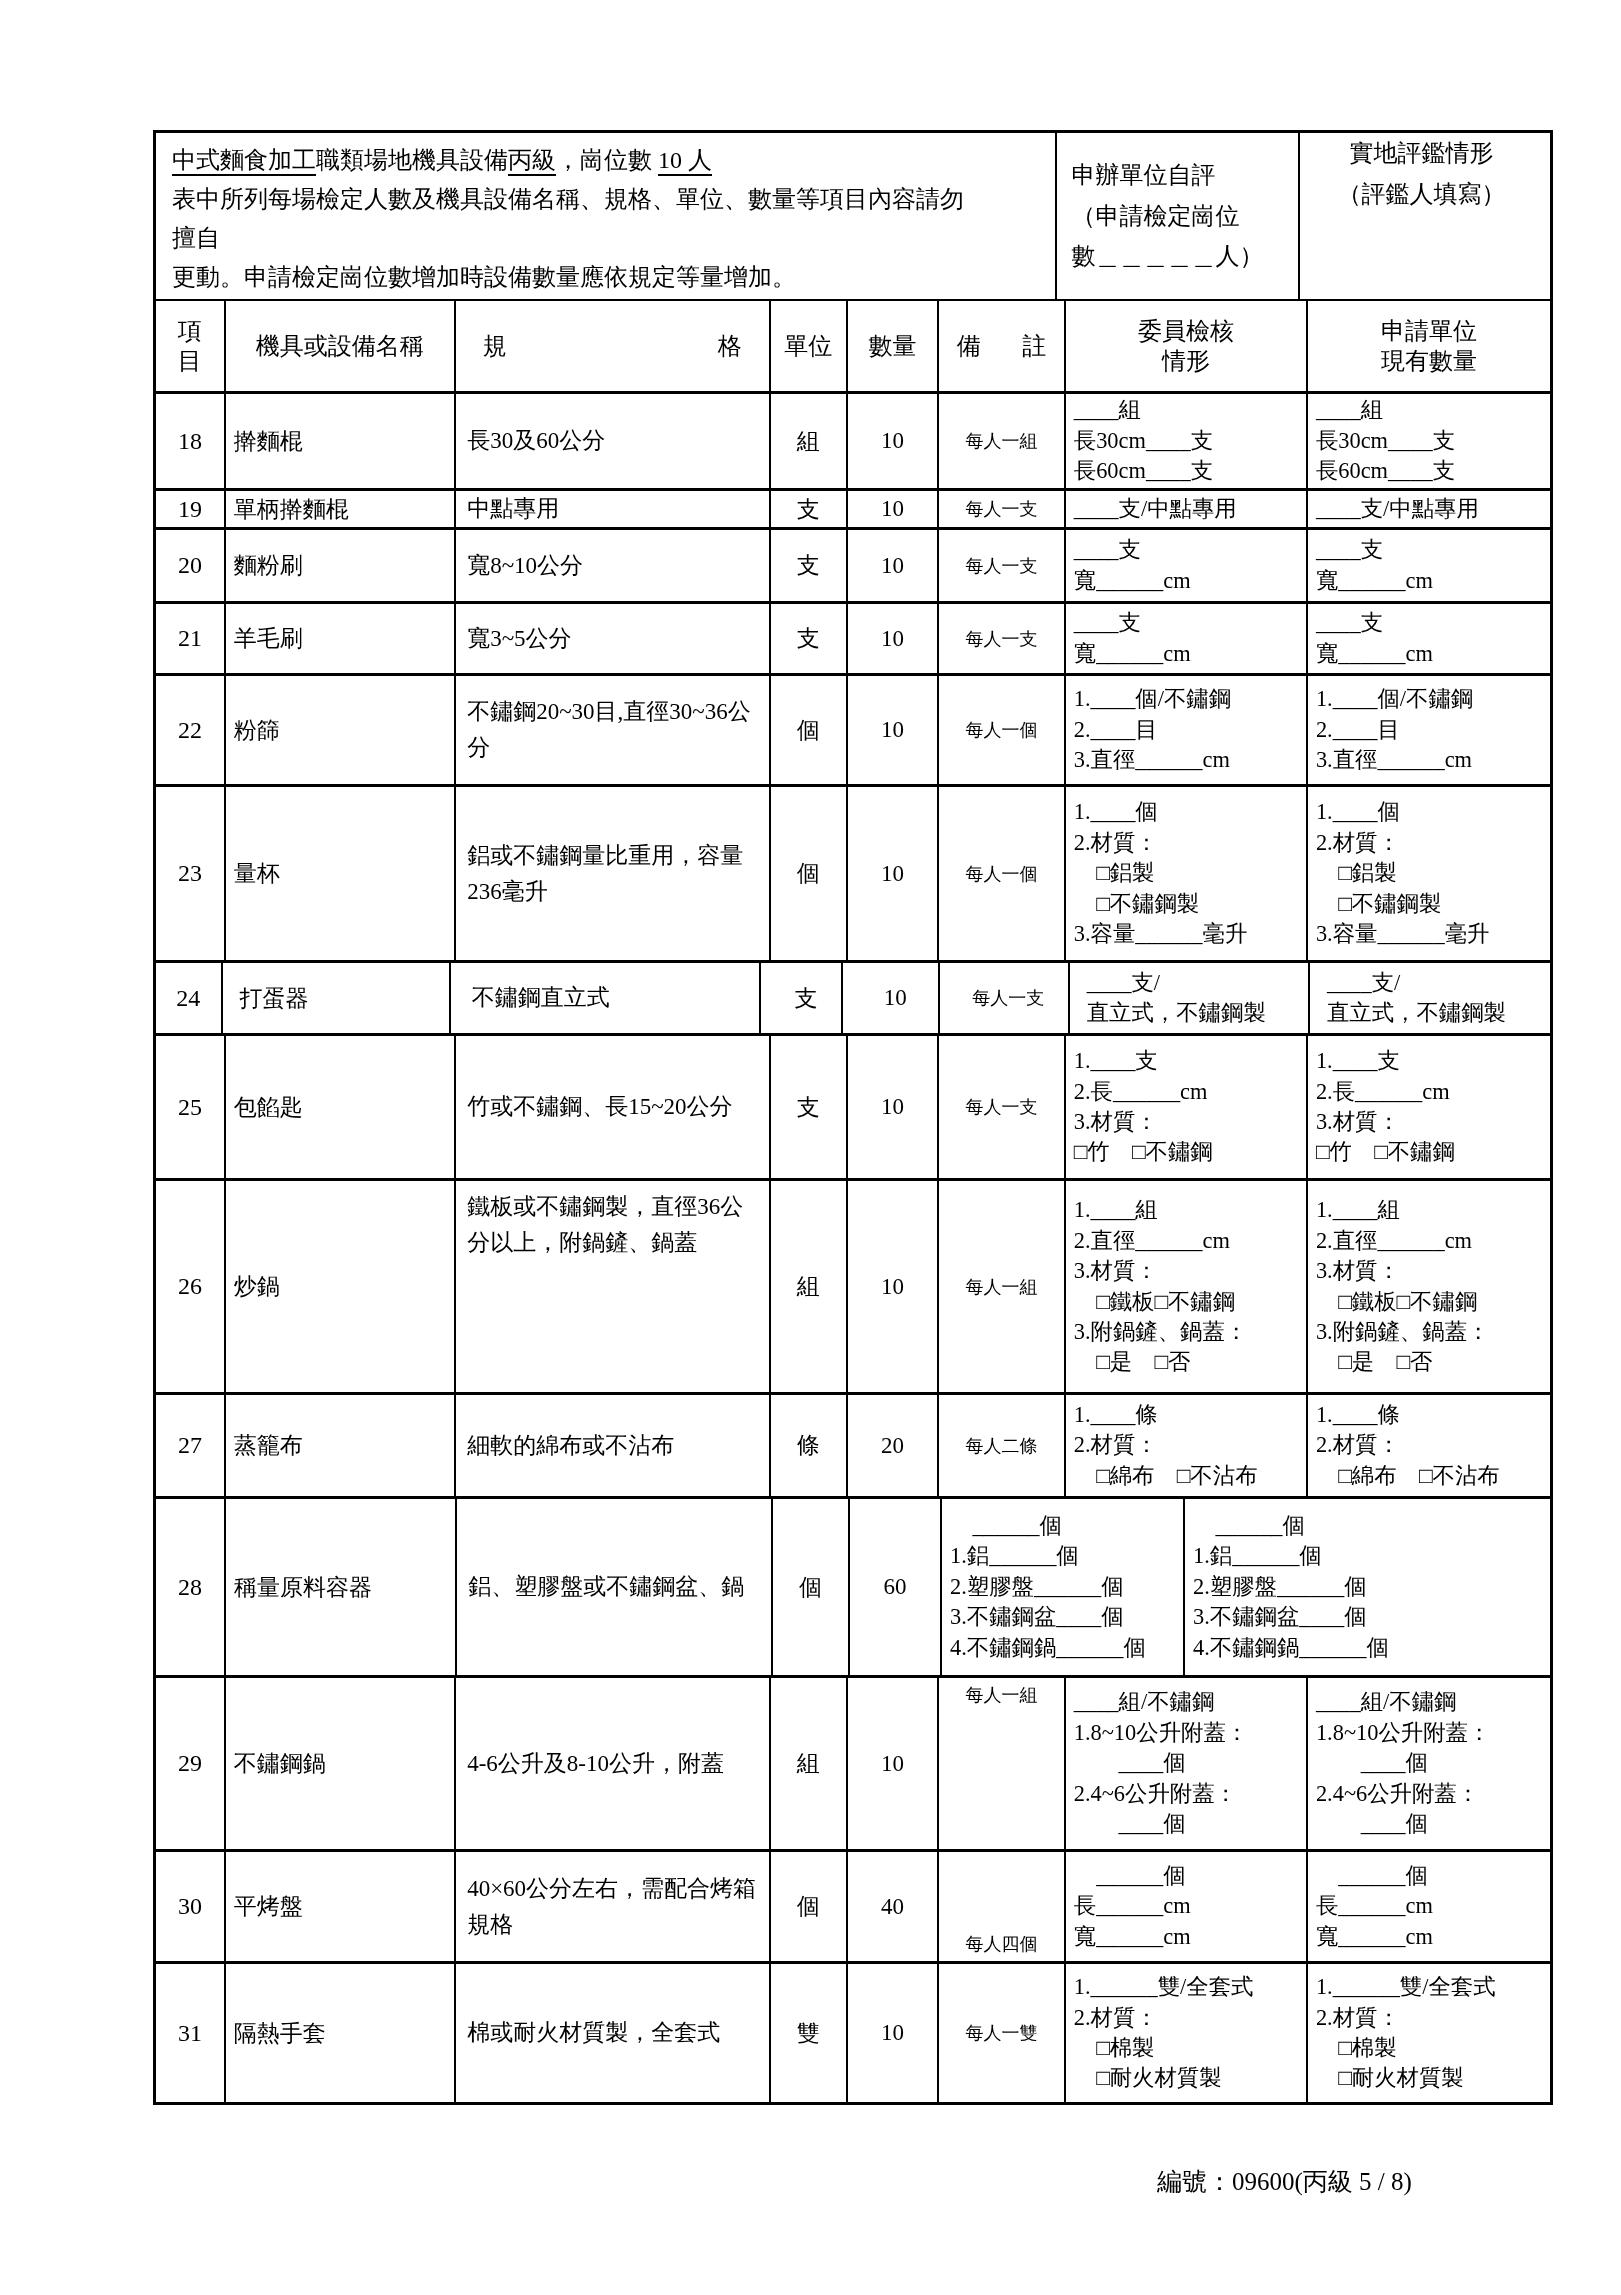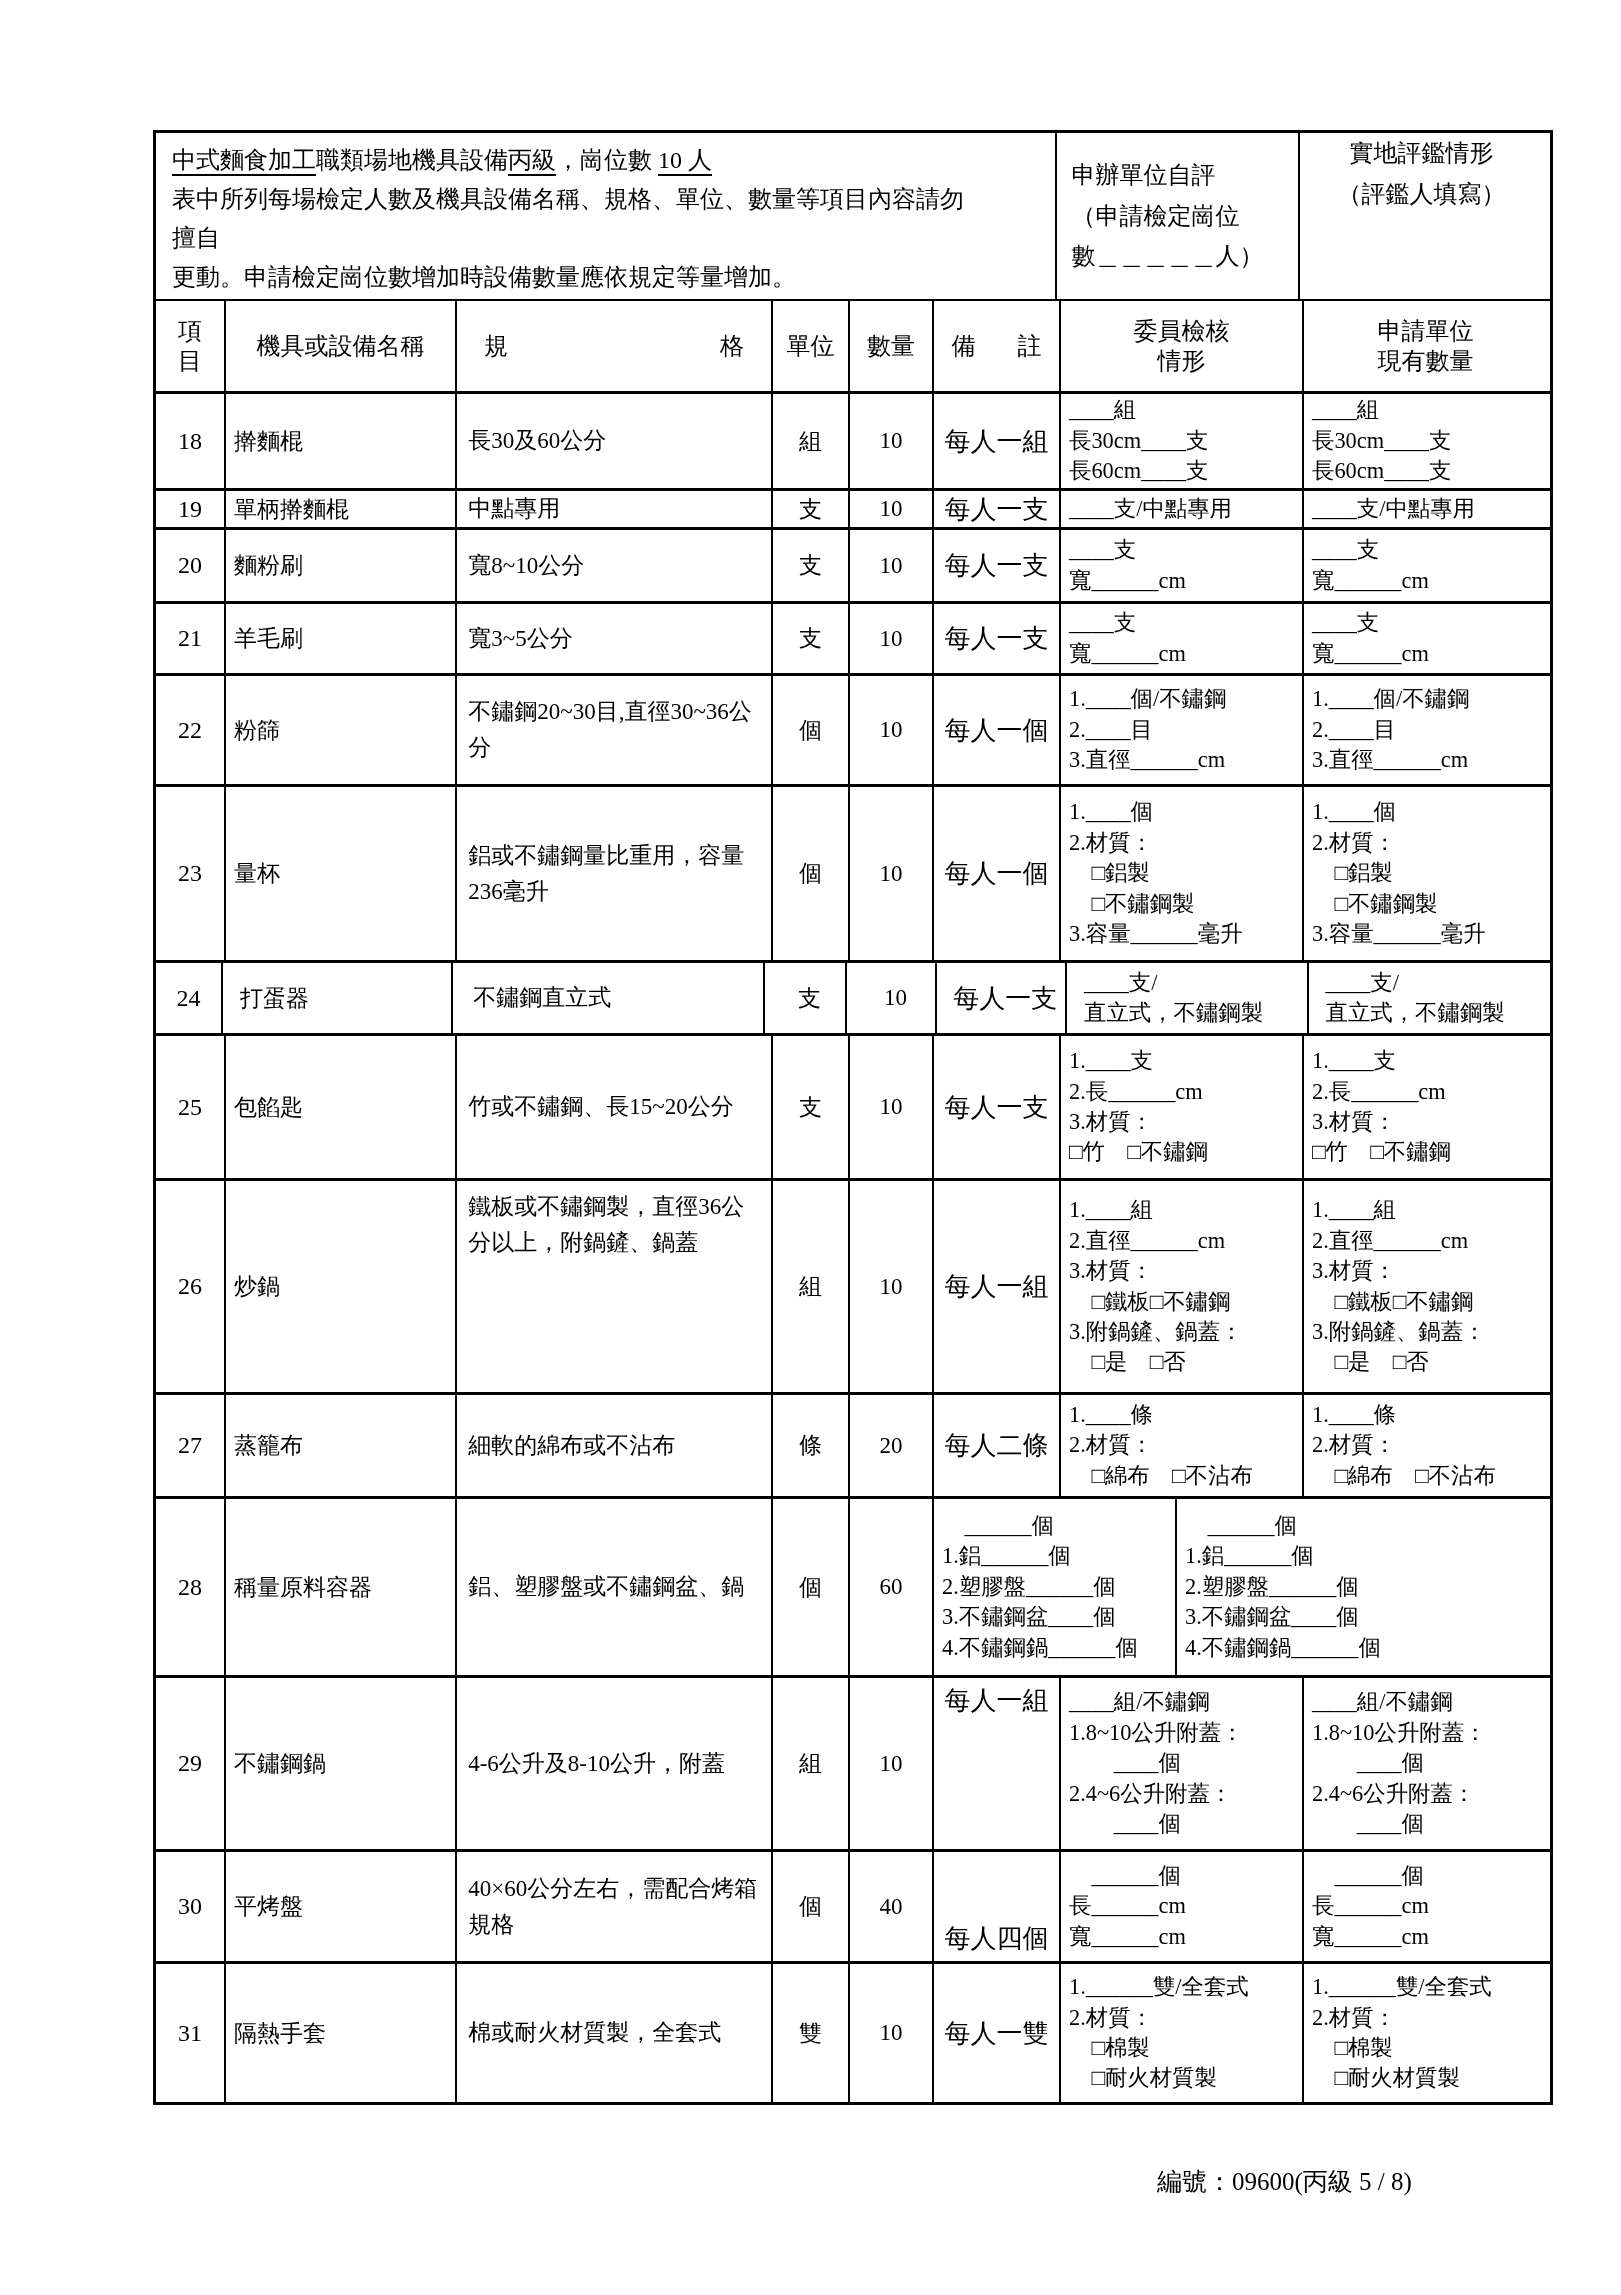--- a/index.html
+++ b/index.html
@@ -29,35 +29,35 @@
   .col-header { display:flex; height:90px; border-bottom:3.2px solid #000; }
   .ch { display:flex; flex-direction:column; justify-content:center; align-items:center;
         font-size:24px; line-height:1.25; text-align:center; }
   .ch-split { flex-direction:row; justify-content:space-between; align-items:center; }
 
   
   .w-no    { width:70px;  }
   .w-name  { width:231px; }
   .w-spec  { width:316px; }
   .w-unit  { width:77px;  }
-  .w-qty   { width:84px; }
+  .w-qty   { width:92px; }
   .w-note  { width:127px; }
   .w-form  { width:243px; }
 
   .ch.w-spec { padding:0 27px; box-sizing:border-box; }
   .ch.w-note { padding:0 17.6px; box-sizing:border-box; }
 
   
   .row { display:flex; border-bottom:3.2px solid #000; }
   .row:last-child { border-bottom:none; }
   .c-no   { display:flex; align-items:center; justify-content:center; font-size:24px; }
   .c-name { display:flex; align-items:center; padding:0 4.8px 0 8px; font-size:23px; }
   .c-spec { display:flex; align-items:center; padding:3.2px 8px 3.2px 11.2px; font-size:23px; line-height:1.55; }
   .c-unit,.c-qty { display:flex; align-items:center; justify-content:center; font-size:23px; }
-  .c-note { display:flex; align-items:center; justify-content:center; font-size:26px;
+  .c-note { display:flex; align-items:center; justify-content:center; font-size:18px;
             padding:4.8px 1.6px; text-align:center; }
   .c-form { display:flex; flex-direction:column; justify-content:center;
             padding:3.2px 3.2px 3.2px 8px; font-size:22.4px; }
   .fline  { line-height:1.36; white-space:pre; }
 
   
   .footer { position:absolute; left:1157px; top:2165px; font-size:25px; white-space:nowrap;text-align:right; }
 </style>
 </head>
 <body>

